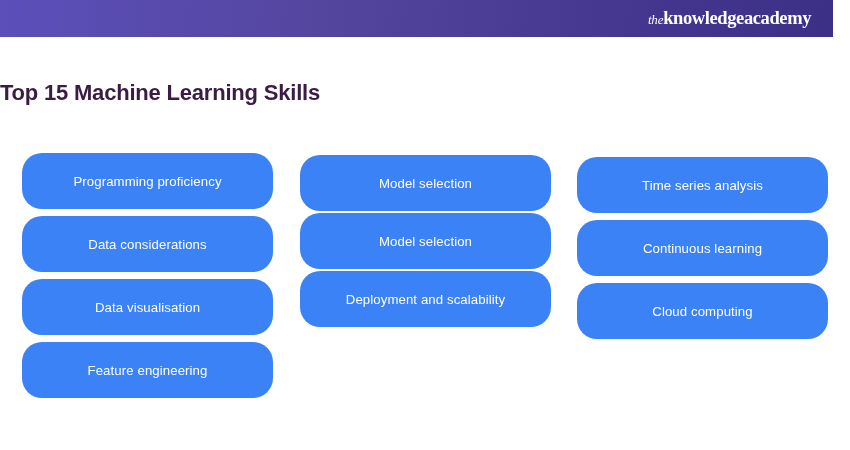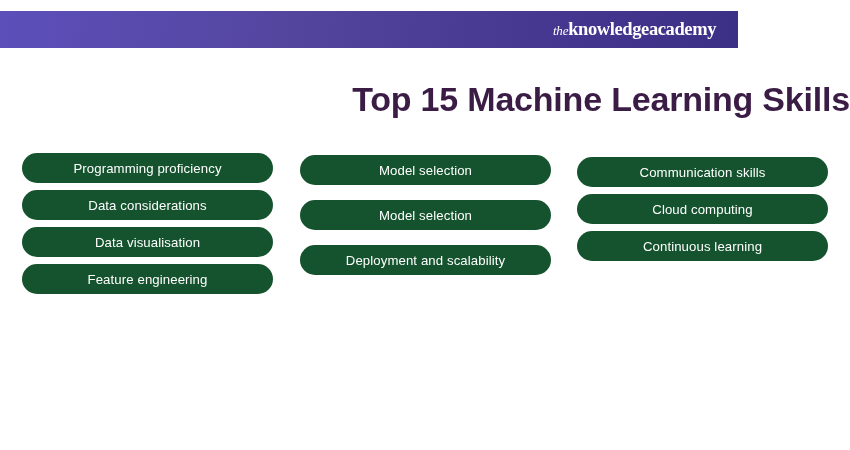--- a/index.html
+++ b/index.html
@@ -13,29 +13,28 @@
     font-family: "Liberation Sans", sans-serif;
     overflow: hidden;
     position: relative;
   }
 
   
   .header {
     position: absolute;
     top: 0;
     left: 0;
-    width: 738px;
+    width: 833px;
     height: 37px;
     background: linear-gradient(100deg, #5c4fba 0%, #54469f 38%, #4a3b94 62%, #3c2f86 100%);
     display: flex;
     align-items: center;
     justify-content: flex-end;
     box-sizing: border-box;
     padding-right: 22px;
-    margin-top: 11px;
   }
   .logo {
     color: #ffffff;
     font-family: "Liberation Serif", serif;
     white-space: nowrap;
     line-height: 1;
     letter-spacing: -0.2px;
   }
   .logo .logo-the {
     font-style: italic;
@@ -47,23 +46,23 @@
     font-size: 18.5px;
     letter-spacing: -0.4px;
   }
 
   
   .page-title {
     position: absolute;
     top: 80px;
     left: 0;
     width: 850px;
-    text-align: right;
+    text-align: left;
     color: #3a1c45;
-    font-size: 34px;
+    font-size: 22px;
     font-weight: 700;
     letter-spacing: -0.2px;
   }
 
   
   .columns {
     position: absolute;
     top: 153px;
     left: 0;
     width: 850px;
@@ -72,36 +71,36 @@
   .column {
     position: absolute;
     top: 0;
   }
   .column-0 { left: 22px;  width: 251px; }
   .column-1 { left: 300px; width: 251px; padding-top: 2px; }
   .column-2 { left: 577px; width: 251px; padding-top: 4px; }
 
   .pill {
     width: 100%;
-    height: 30px;
+    height: 56px;
     border-radius: 20px;
-    background: #14532d;
+    background: #3b82f6;
     color: #ffffff;
     display: flex;
     align-items: center;
     justify-content: center;
     box-sizing: border-box;
     margin-bottom: 7px;
     font-size: 13.2px;
     font-weight: 400;
     letter-spacing: 0.1px;
     text-align: center;
     padding: 0 12px;
   }
-  .column-1 .pill { margin-bottom: 15px; }
+  .column-1 .pill { margin-bottom: 2px; }
   .column-2 .pill { margin-bottom: 7px; }
 </style>
 </head>
 <body>
 
 <div class="header">
   <div class="logo">
     <span class="logo-the">the</span><span class="logo-main">knowledgeacademy</span>
   </div>
 </div>
@@ -117,18 +116,18 @@
     <div class="pill">Feature engineering</div>
   </div>
 
   <div class="column column-1">
     <div class="pill">Model selection</div>
     <div class="pill">Model selection</div>
     <div class="pill">Deployment and scalability</div>
   </div>
 
   <div class="column column-2">
-    <div class="pill">Communication skills</div>
+    <div class="pill">Time series analysis</div>
+    <div class="pill">Continuous learning</div>
     <div class="pill">Cloud computing</div>
-    <div class="pill">Continuous learning</div>
   </div>
 
 </div>
 
 </body></html>

